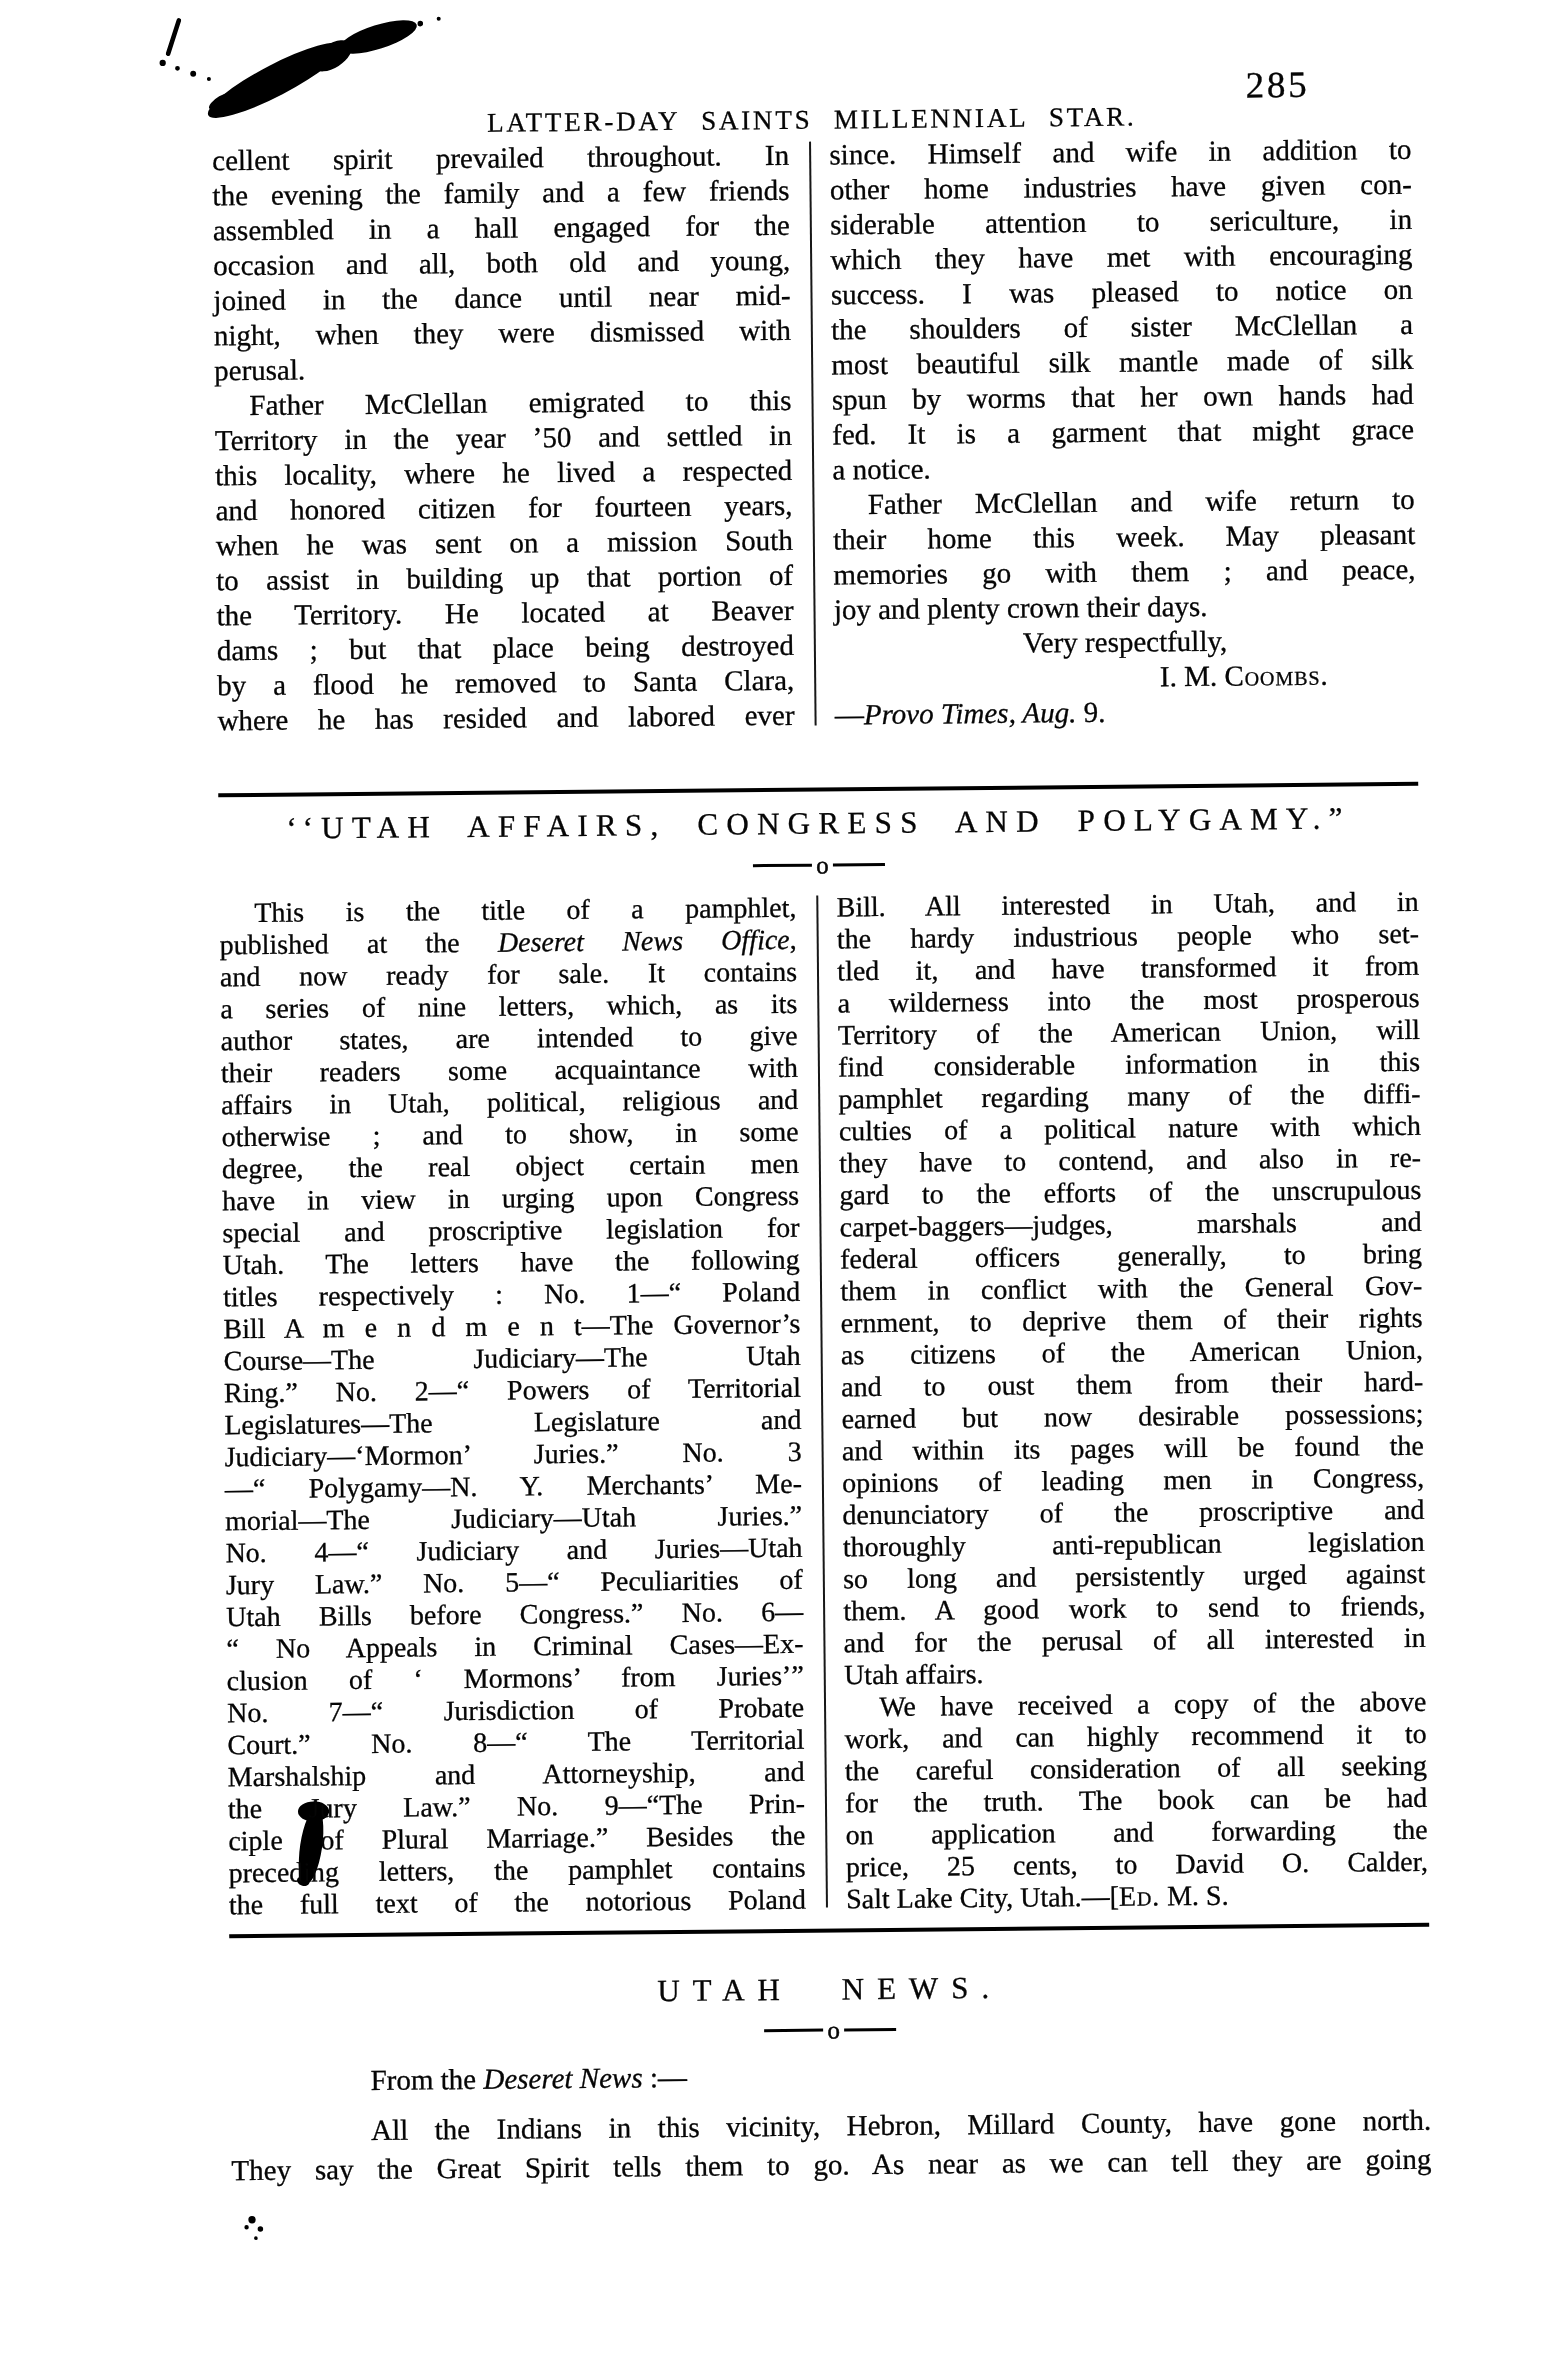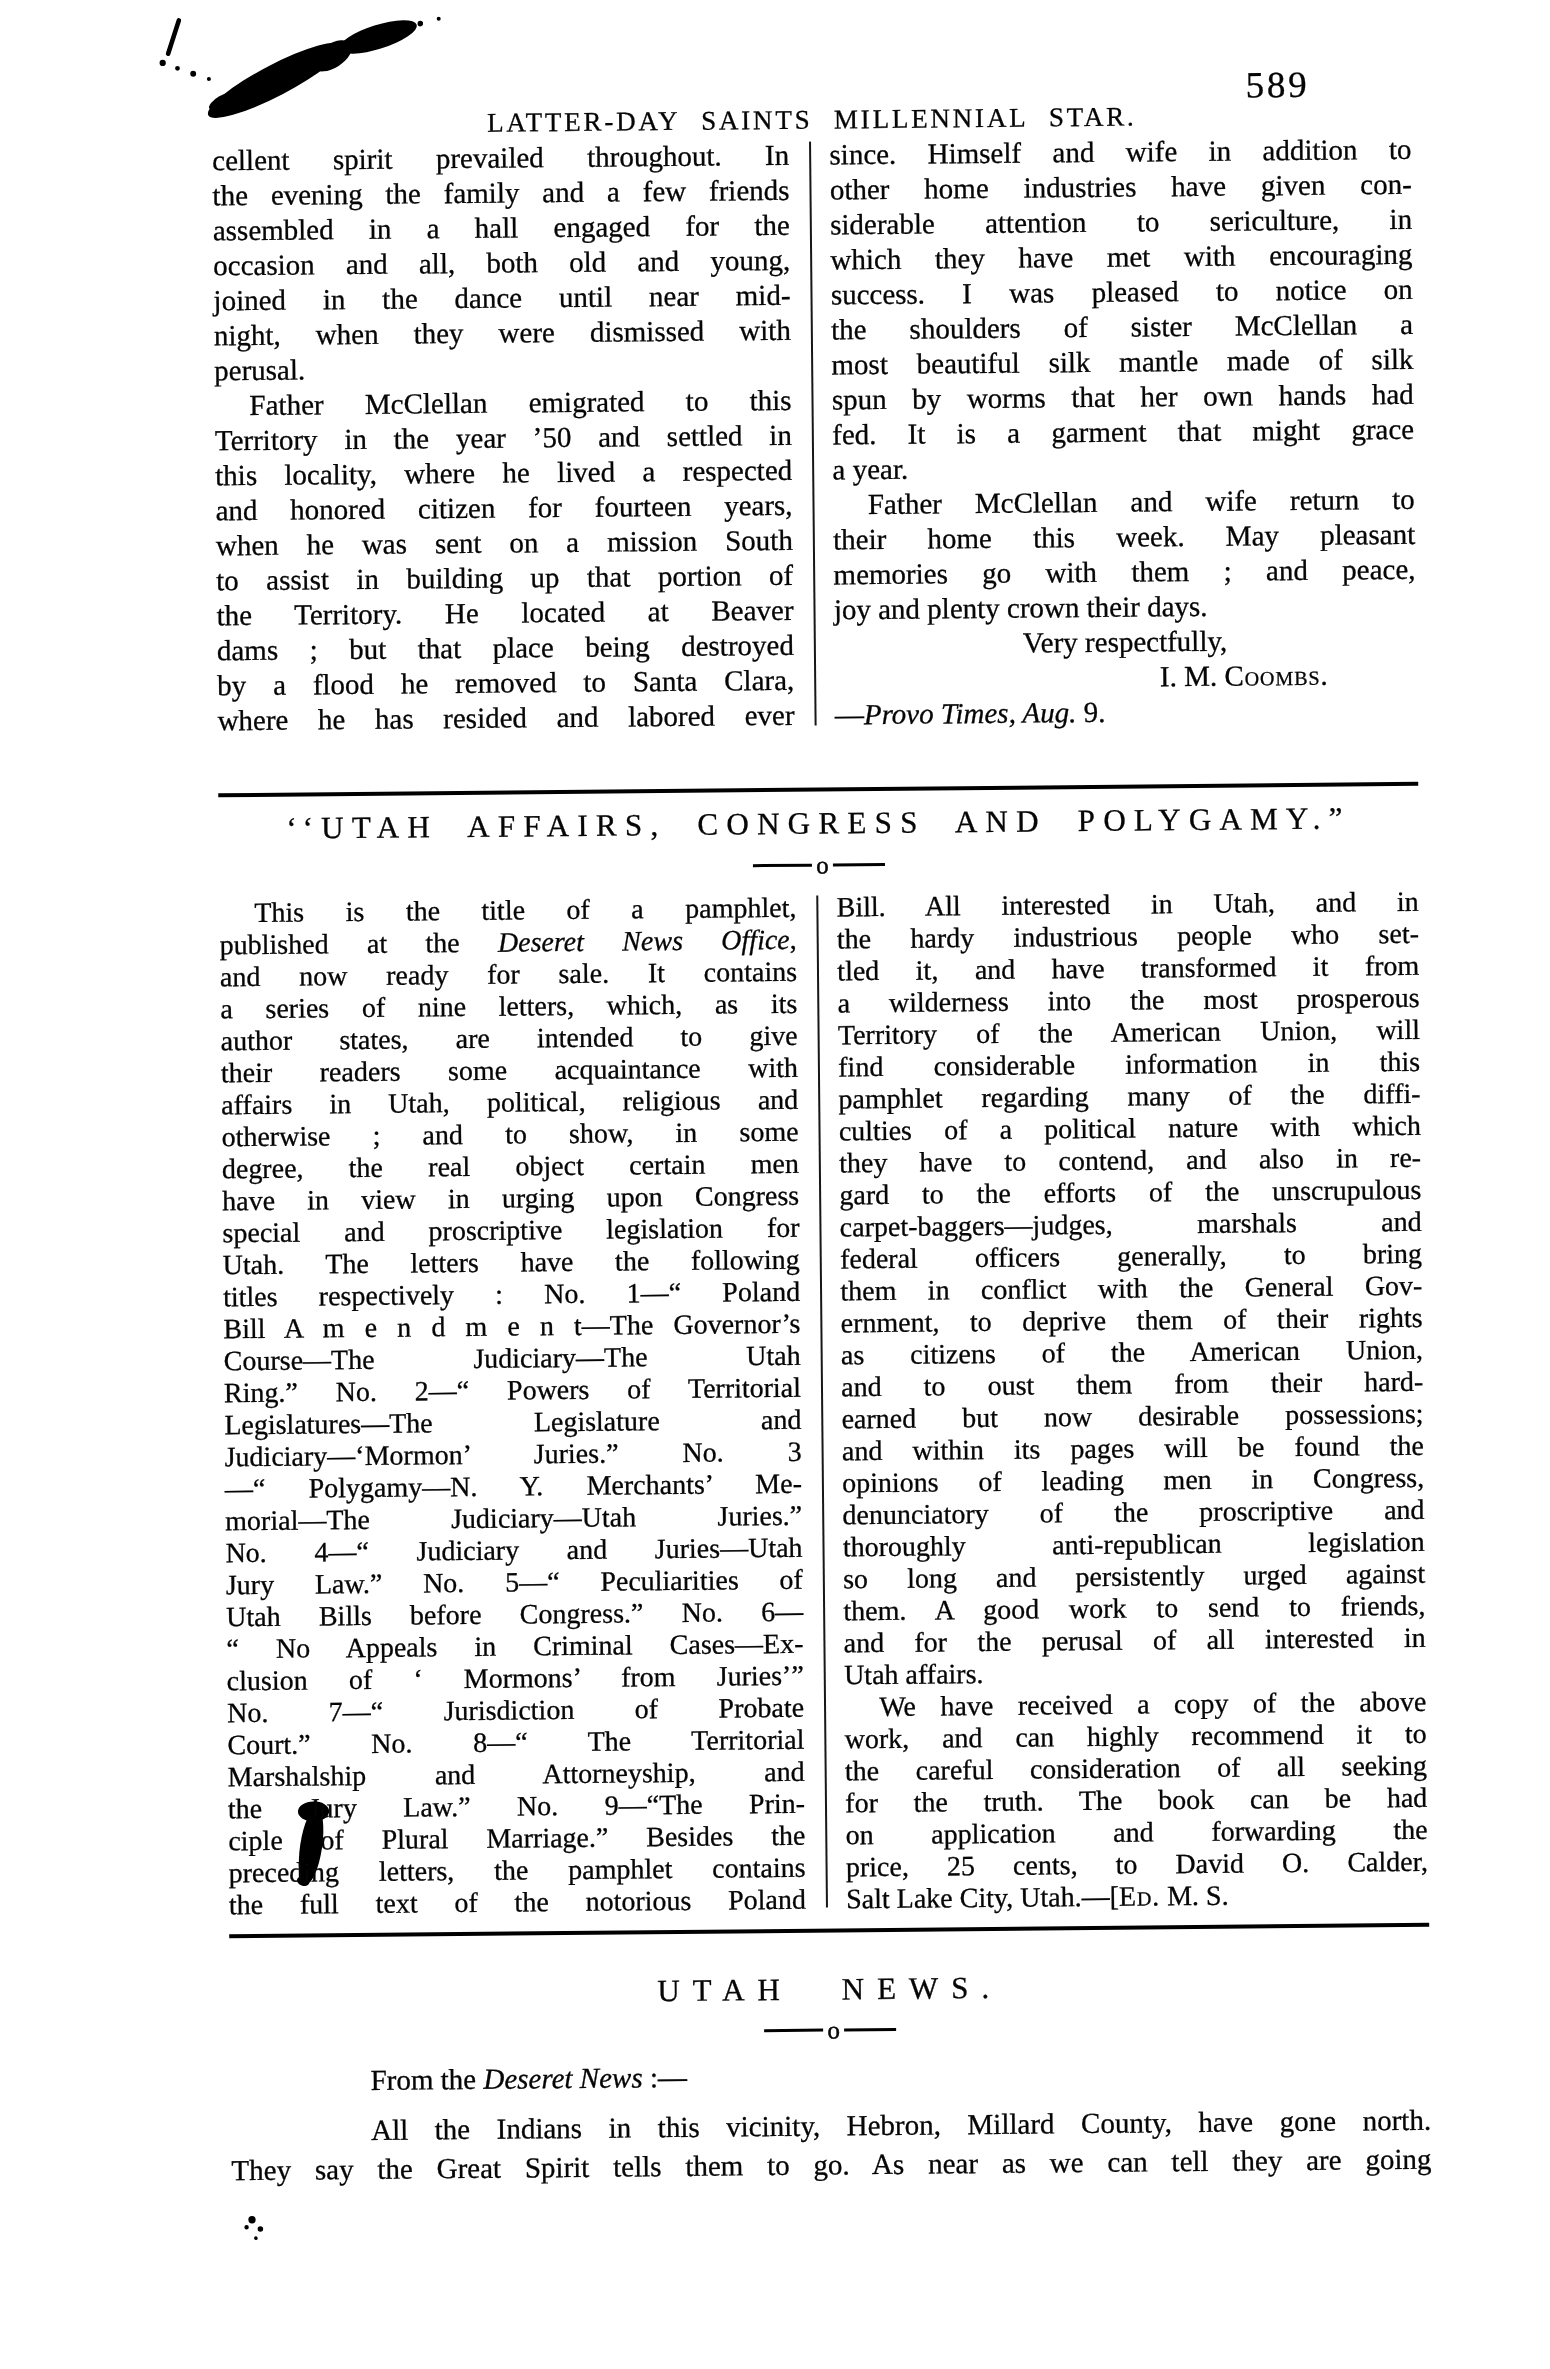--- a/index.html
+++ b/index.html
@@ -99,21 +99,21 @@
         <circle cx="33" cy="26" r="3"></circle>
       <circle cx="18" cy="24" r="2.4"></circle>
         <circle cx="28" cy="36" r="2"></circle>
     </g>
   </svg>
 
   <div class="content">
 
     <div class="masthead">
       <div class="mast-title">LATTER-DAY SAINTS MILLENNIAL STAR.</div>
-      <div class="pageno">589</div>
+      <div class="pageno">285</div>
     </div>
 
     <div class="cols sec1-cols">
       <div class="col-l">
           <div class="para">
             <div class="ln ln-j"><span>cellent spirit prevailed throughout.  In</span></div>
             <div class="ln ln-j"><span>the evening the family and a few friends</span></div>
             <div class="ln ln-j"><span>assembled in a hall engaged for the</span></div>
             <div class="ln ln-j"><span>occasion and all, both old and young,</span></div>
             <div class="ln ln-j"><span>joined in the dance until near mid-</span></div>
@@ -138,21 +138,21 @@
           <div class="para">
             <div class="ln ln-j"><span>since.  Himself and wife in addition to</span></div>
             <div class="ln ln-j"><span>other home industries have given con-</span></div>
             <div class="ln ln-j"><span>siderable attention to sericulture, in</span></div>
             <div class="ln ln-j"><span>which they have met with encouraging</span></div>
             <div class="ln ln-j"><span>success.  I was pleased to notice on</span></div>
             <div class="ln ln-j"><span>the shoulders of sister McClellan a</span></div>
             <div class="ln ln-j"><span>most beautiful silk mantle made of silk</span></div>
             <div class="ln ln-j"><span>spun by worms that her own hands had</span></div>
             <div class="ln ln-j"><span>fed.  It is a garment that might grace</span></div>
-            <div class="ln ln-l"><span>a year.</span></div>
+            <div class="ln ln-l"><span>a notice.</span></div>
           </div>
           <div class="para ind">
             <div class="ln ln-j"><span>Father McClellan and wife return to</span></div>
             <div class="ln ln-j"><span>their home this week.  May pleasant</span></div>
             <div class="ln ln-j"><span>memories go with them ; and peace,</span></div>
             <div class="ln ln-l"><span>joy and plenty crown their days.</span></div>
           </div>
           <div class="para">
             <div class="ln ln-c"><span>Very respectfully,</span></div>
           </div>

